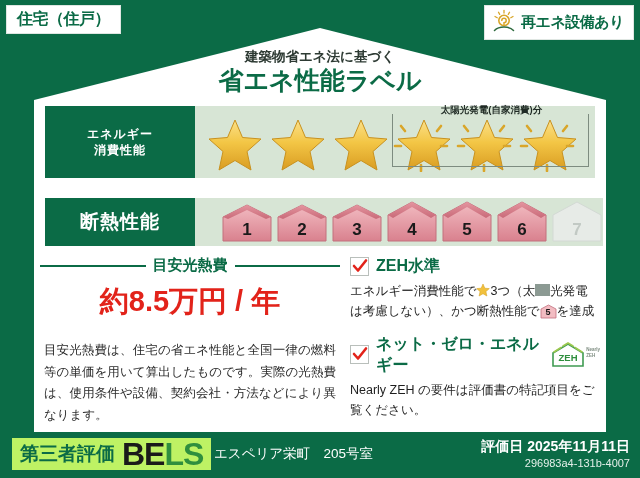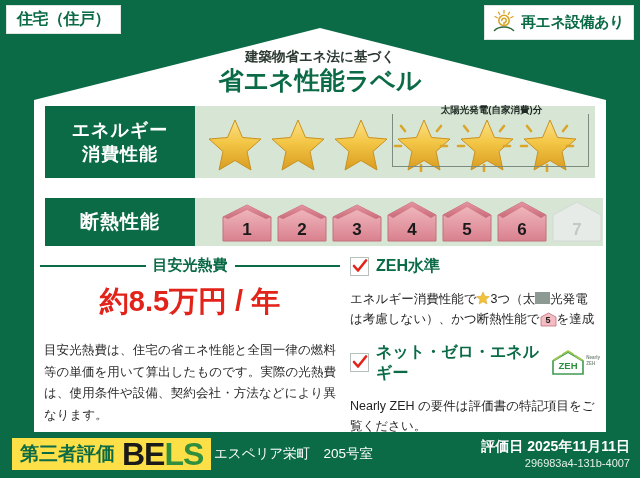--- a/index.html
+++ b/index.html
@@ -51,21 +51,21 @@
   .row{position:absolute;left:11px;width:550px;display:flex;}
   .row-energy{top:78px;height:72px;}
   .row-insul{top:170px;height:48px;}
 
   .row-label{
     background:#0b6b46;color:#ffffff;
     display:flex;flex-direction:column;align-items:center;justify-content:center;
     font-weight:bold;letter-spacing:1px;
     flex:0 0 150px;
   }
-  .row-energy .row-label{font-size:18px;line-height:1.35;}
+  .row-energy .row-label{font-size:12px;line-height:1.35;}
   .row-insul .row-label{font-size:19px;line-height:1.2;}
   .row-body{
     flex:1;background:#d7e5d5;position:relative;
     display:flex;align-items:center;
   }
 
   
   .stars{display:flex;align-items:center;gap:0px;padding-left:8px;margin-top:6px;}
   .star-cell{position:relative;width:63px;height:58px;display:flex;align-items:center;justify-content:center;}
   .star-cell svg{width:58px;height:56px;display:block;}
@@ -110,38 +110,38 @@
   }
 
   .claim{margin-bottom:2px;}
   .claim-head{display:flex;align-items:center;gap:7px;}
   .chk{
     width:17px;height:17px;border:1.5px solid #b9bfbb;background:#fff;
     position:relative;flex:0 0 17px;
   }
   .chk svg{position:absolute;left:1px;top:0px;width:16px;height:16px;}
   .claim-title{font-size:16px;font-weight:bold;color:#0b6b46;letter-spacing:0px;}
-  .claim-body{font-size:12.5px;color:#1f1f1f;line-height:1.62;margin-top:12px;}
+  .claim-body{font-size:12.5px;color:#1f1f1f;line-height:1.62;margin-top:4px;}
   .mini-star{display:inline-block;vertical-align:-2px;width:14px;height:14px;}
   .mini-house{
     display:inline-block;vertical-align:-4px;width:17px;height:15px;position:relative;
   }
   .mini-house span{
     position:absolute;left:0;right:0;top:1px;text-align:center;
     font-size:9px;font-weight:bold;color:#1a1a1a;
   }
   .redact{display:inline-block;width:15px;height:12px;background:#8c9a93;vertical-align:-1px;}
   .zeh-logo{display:inline-flex;align-items:center;gap:1px;vertical-align:-7px;margin-left:3px;}
   .zeh-logo svg{width:34px;height:27px;display:block;}
   .zeh-sub{font-size:4.5px;color:#7d8c80;font-weight:bold;line-height:1.2;padding-bottom:4px;}
 
   
   .footer{position:absolute;left:0;bottom:0;width:640px;height:46px;background:#0b6b46;}
   .bels-box{
-    position:absolute;left:12px;top:6px;height:32px;background:#fde047;
+    position:absolute;left:12px;top:6px;height:32px;background:#bef264;
     display:flex;align-items:center;padding:0 8px;gap:7px;
   }
   .bels-jp{font-size:19px;font-weight:bold;color:#0b6b46;letter-spacing:0px;}
   .bels-en{font-size:32px;font-weight:bold;letter-spacing:-1px;}
   .bels-en .b1{color:#1a1a1a;}
   .bels-en .b2{color:#2f8f3e;}
   .prop-name{
     position:absolute;left:214px;top:13px;
     font-size:13.5px;color:#ffffff;font-weight:normal;
   }

